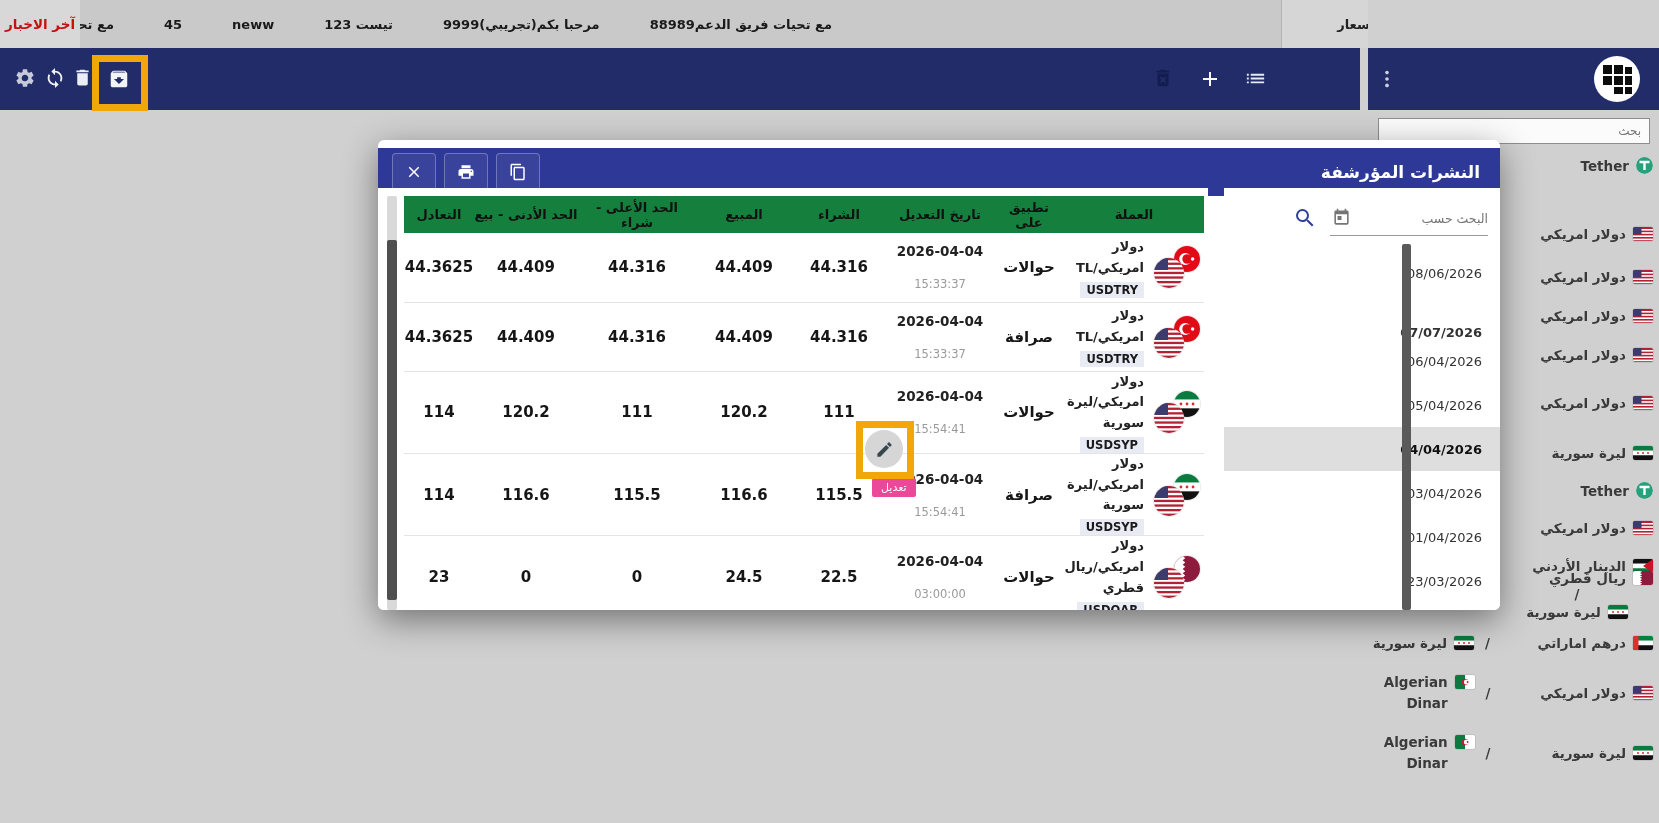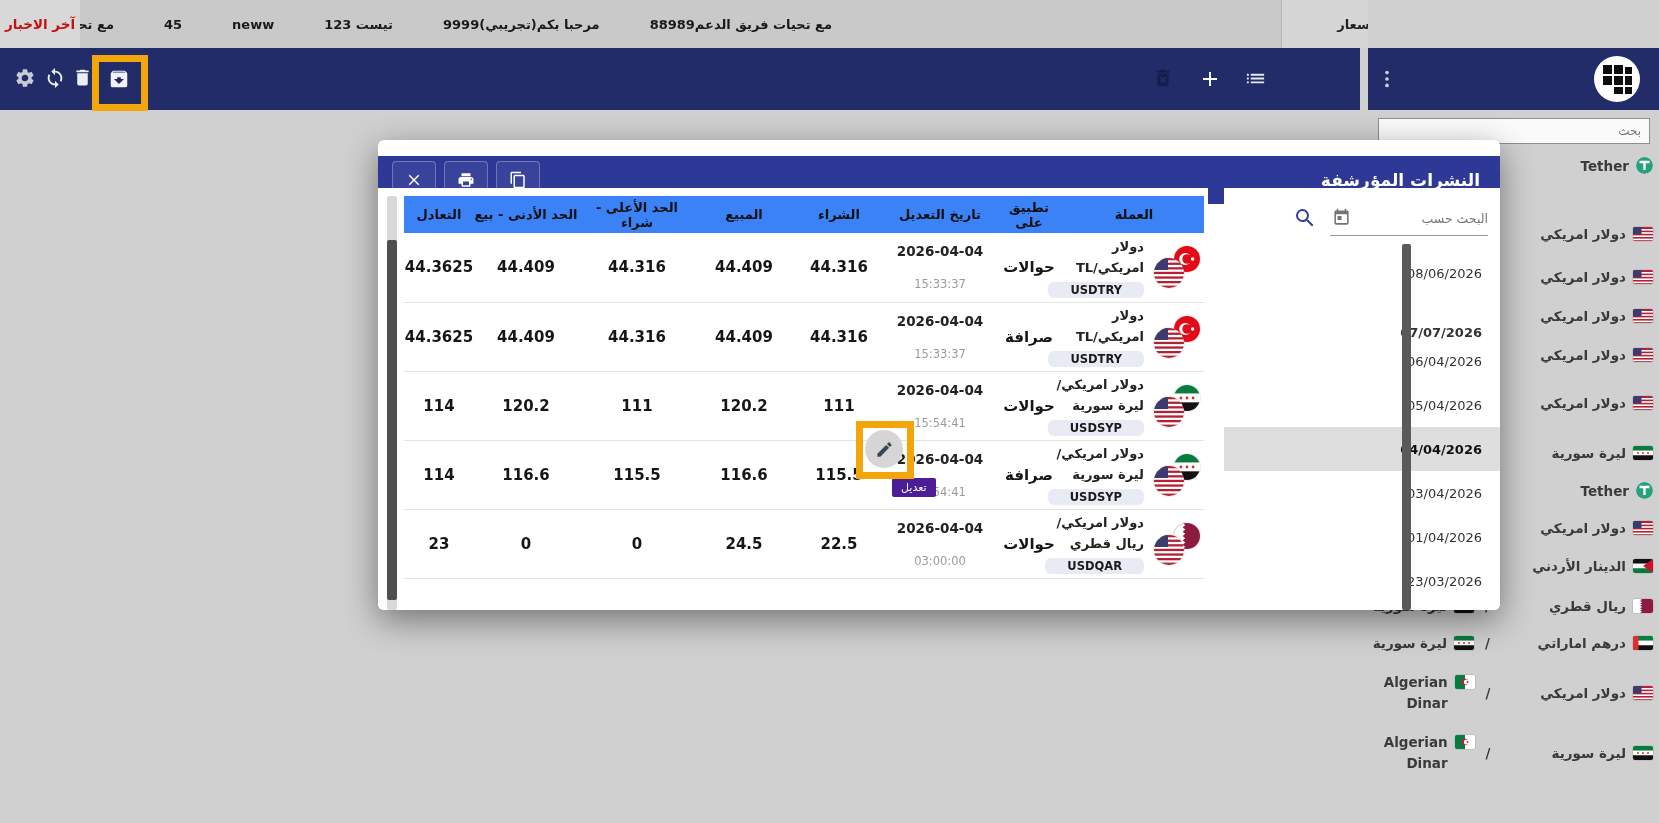--- a/index.html
+++ b/index.html
@@ -33,59 +33,59 @@
     color:#3a3a3a; font-size:13.5px; font-weight:bold; cursor:pointer; }
   .pair-right { display:flex; align-items:center; gap:7px; width:152px; }
   .pair-left { display:flex; align-items:flex-start; gap:7px; }
   .pair-left .p-name { max-width:80px; text-align:right; line-height:1.55; }
   .pair-slash { margin:0 11px; }
   .flag { display:block; border-radius:2px; box-shadow:0 0 0 0.5px rgba(0,0,0,.15); }
 
   
   .modal { position:absolute; left:378px; top:140px; width:1122px; height:470px; background:#fff; border-radius:6px;
     box-shadow:0 10px 34px rgba(0,0,0,.45); z-index:10; overflow:hidden; }
-  .modal-header { position:absolute; left:0; top:16px; width:100%; height:48px; background:#2e3896; display:flex; align-items:center; }
+  .modal-header { position:absolute; left:0; top:8px; width:100%; height:48px; background:#2e3896; display:flex; align-items:center; }
   .mh-btn { width:44px; height:38px; margin-left:8px; border-radius:4px; background:rgba(255,255,255,.06);
     border:1px solid rgba(255,255,255,.28); display:flex; align-items:center; justify-content:center; cursor:pointer; }
   .mh-btn:first-child { margin-left:14px; }
   .modal-title { position:absolute; right:20px; top:0; height:48px; display:flex; align-items:center;
     color:#fff; font-size:17px; font-weight:bold; direction:rtl; }
 
   
   .table-region { position:absolute; left:0; top:48px; width:830px; height:422px; overflow:hidden; background:#fff; }
   .rates-table { position:absolute; left:26px; top:8px; width:800px; direction:rtl; border-collapse:collapse; table-layout:fixed; }
-  .rates-table th { background:#3b82f6; height:37px; font-size:13px; font-weight:bold; color:#111; text-align:center; }
+  .rates-table th { background:#15803d; height:37px; font-size:13px; font-weight:bold; color:#111; text-align:center; }
   .rates-table td { height:69px; border-bottom:1px solid #e4e4e4; text-align:center; font-size:15px; font-weight:bold; color:#161616; }
   .cur-cell { display:flex; align-items:center; gap:8px; direction:rtl; padding-right:4px; }
   .flagpair { position:relative; width:48px; height:42px; flex:0 0 48px; }
   .fp-top { position:absolute; top:0; right:0; width:26px; height:26px; border-radius:50%; overflow:hidden; box-shadow:0 0 0 1px rgba(0,0,0,.08); }
   .fp-bottom { position:absolute; bottom:0; left:2px; width:30px; height:30px; border-radius:50%; overflow:hidden; box-shadow:0 0 0 1px rgba(0,0,0,.08); }
   .fp-top svg, .fp-bottom svg { width:100%; height:100%; display:block; }
   .cur-info { text-align:right; }
   .cur-name { font-size:13px; font-weight:bold; color:#222; line-height:1.6; }
   .cur-code { display:inline-block; background:#e9ebf4; color:#1a1a1a; font-size:11.5px; font-weight:bold;
-    padding:1px 22px; margin-top:3px; border-radius:6px; direction:ltr; }
+    padding:1px 6px; margin-top:3px; border-radius:0; direction:ltr; }
   .apply-cell { font-size:13px; font-weight:bold; color:#222;margin-top:31px; }
   .date-val { font-size:13.5px; font-weight:bold; color:#222; }
   .time-val { font-size:11.5px; font-weight:normal; color:#9a9a9a; margin-top:18px; }
   .v-scroll { position:absolute; border-radius:2px; z-index:5; }
 
   
   .dates-region { position:absolute; left:846px; top:48px; width:276px; height:422px; background:#fff; }
   .modal-search-icon { position:absolute; left:915px; top:66px; width:24px; height:24px; cursor:pointer; z-index:6;}
   .modal-search-field { position:absolute; left:952px; top:56px; width:158px; height:40px; border-bottom:1px solid #9a9a9a; z-index:6;}
   .modal-search-field svg { position:absolute; left:2px; top:12px; }
   .modal-search-input { position:absolute; right:0; top:8px; width:128px; height:28px; border:none; outline:none;
     background:transparent; direction:rtl; text-align:right; font-size:12.5px; color:#555; font-family:"DejaVu Sans",sans-serif; }
   .date-item { position:absolute; left:0; width:276px; height:44px; display:flex; align-items:center; justify-content:flex-end;
     padding-right:18px; font-size:13px; color:#333; cursor:pointer; direction:ltr; }
   .date-item.selected { background:#dedede; font-weight:bold; color:#111; }
   .edit-btn { position:absolute; left:487px; top:290px; width:38px; height:38px; border-radius:50%; background:#d6d6d6;
     display:flex; align-items:center; justify-content:center; cursor:pointer; z-index:12; }
-  .tooltip { position:absolute; left:514px; top:338px; background:#4c1d95; color:#fff; font-size:11px;
+  .tooltip { position:absolute; left:494px; top:338px; background:#ec4899; color:#fff; font-size:11px;
     padding:3px 9px; border-radius:2px; z-index:12; direction:rtl; }
 </style>
 </head>
 <body>
 
 <div class="ticker-bar">
   <div class="ticker-label">آخر الاخبار</div>
   <div class="ticker-items" id="ticker-items">
       <span class="ticker-item">مع تحيات فريق الدعم88989</span>
       <span class="ticker-item">مرحبا بكم(تجريبي)9999</span>
@@ -341,21 +341,21 @@
               <rect width="20" height="4.7" fill="#111"></rect>
               <rect y="4.7" width="20" height="4.6" fill="#fff"></rect>
               <rect y="9.3" width="20" height="4.7" fill="#0a7b3e"></rect>
               <polygon points="20,0 20,14 10,7" fill="#ce1126"></polygon>
             </svg>
           </span>
           <span class="p-name">الدينار الأردني</span>
         </span>
         <span class="pair-slash">/</span>
       </div>
-      <div class="pair-row" style="top: 596px;">
+      <div class="pair-row" style="top: 570px; flex-direction: column;">
         <span class="pair-right">
           <span>
             <svg class="flag" width="20" height="14" viewBox="0 0 20 14">
               <rect width="20" height="14" fill="#fff"></rect>
               <path d="M7,0 H20 V14 H7 L9.2,12.8 7,11.6 9.2,10.4 7,9.2 9.2,8 7,6.8 9.2,5.6 7,4.4 9.2,3.2 7,2 9.2,0.8 Z" fill="#8d1b3d"></path>
             </svg>
           </span>
           <span class="p-name">ريال قطري</span>
         </span>
         <span class="pair-slash">/</span>

